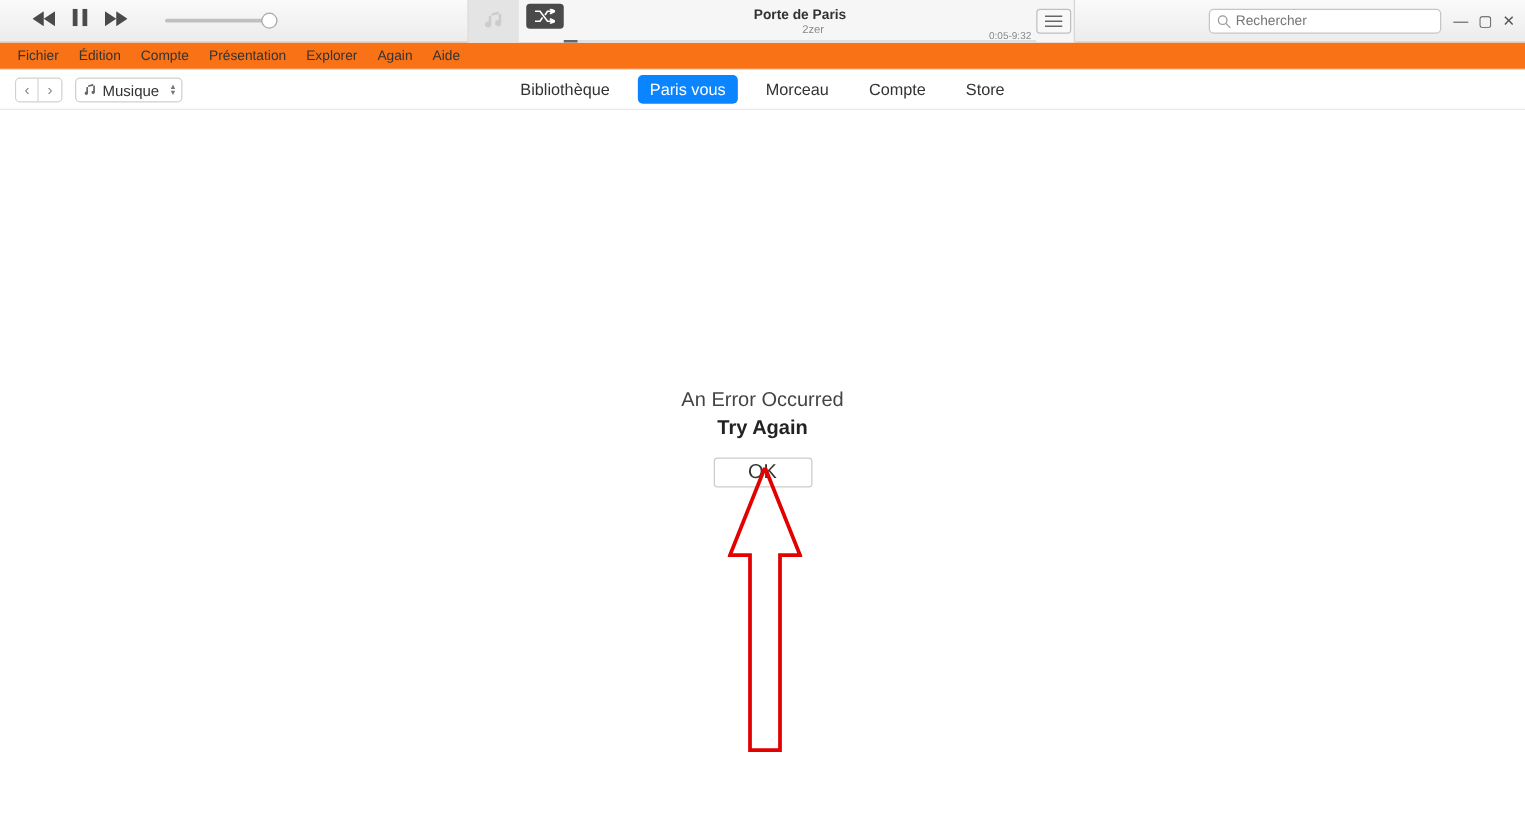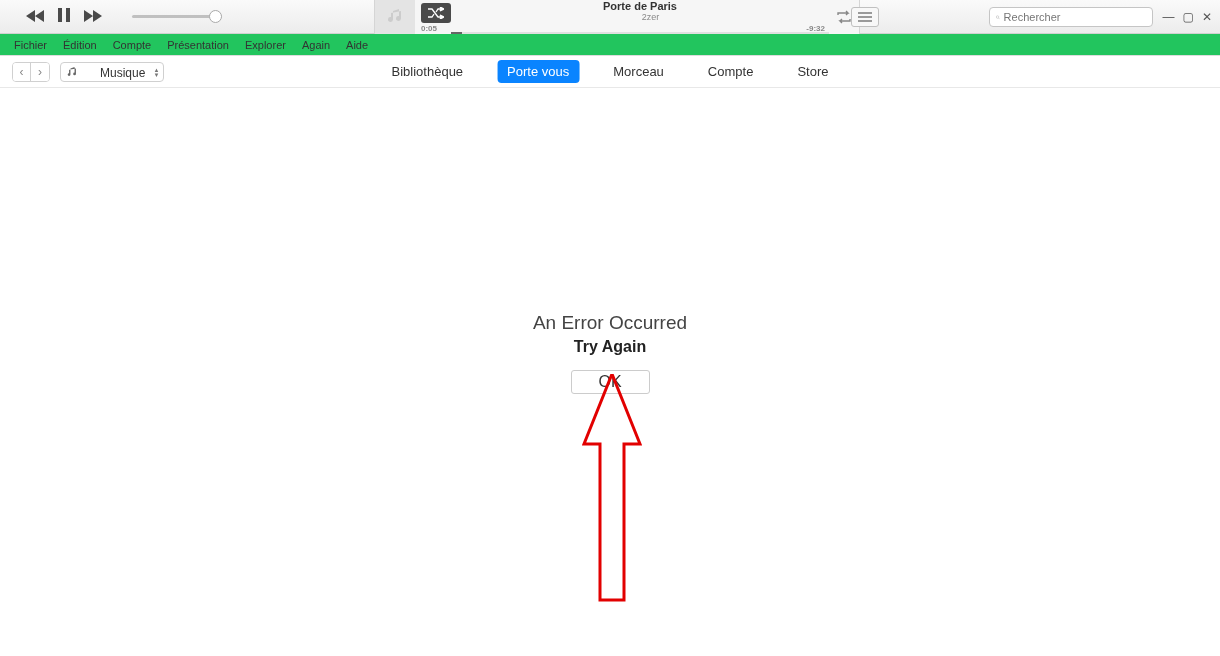--- a/index.html
+++ b/index.html
@@ -79,21 +79,21 @@
       border-radius: 3px;
       display: flex;
       align-items: center;
       justify-content: center;
     }
     .lcd-center {
       flex: 1;
       display: flex;
       flex-direction: column;
       align-items: center;
-      justify-content: flex-start;
+      justify-content: center;
       position: relative;
     }
     .lcd-title {
       font-size: 11px;
       font-weight: 600;
       color: #333;
     }
     .lcd-artist {
       font-size: 9px;
       color: #888;
@@ -114,24 +114,23 @@
       height: 100%;
       width: 3%;
       background: #666;
     }
     .lcd-row-times {
       position: absolute;
       left: 46px;
       right: 34px;
       bottom: 1px;
       display: flex;
-      justify-content: space-between;
+      justify-content: flex-end;
       font-size: 8px;
       color: #888;
-      font-weight: bold;
     }
     .lcd-repeat {
       width: 30px;
       display: flex;
       align-items: center;
       justify-content: center;
       color: #888;
     }
     .toolbar-right {
       position: absolute;
@@ -147,21 +146,21 @@
       height: 20px;
       border: 1px solid #c0c0c0;
       border-radius: 3px;
       background: #f8f8f8;
       display: flex;
       align-items: center;
       justify-content: center;
       margin-right: 100px;
     }
     .search-box {
-      width: 164px;
+      width: 186px;
       height: 20px;
       border: 1px solid #c5c5c5;
       border-radius: 4px;
       background: #fff;
       display: flex;
       align-items: center;
       padding: 0 6px;
       gap: 4px;
     }
     .search-box svg {
@@ -184,21 +183,21 @@
       color: #555;
       padding-right: 2px;
       align-items: center;
     }
     .window-controls span {
       cursor: default;
     }
     
     .menu-bar {
       height: 22px;
-      background: #22c55e;
+      background: #f97316;
       border-bottom: 1px solid #ddd;
       display: flex;
       align-items: center;
       padding: 0 6px;
       gap: 0;
       text-align: center;
     }
     .menu-item {
       font-size: 11px;
       color: #333;
@@ -234,40 +233,40 @@
     }
     .media-select {
       margin-left: 10px;
       height: 20px;
       border: 1px solid #d0d0d0;
       border-radius: 4px;
       background: #fff;
       display: flex;
       align-items: center;
       padding: 2px 18px 0 6px;
-      gap: 22px;
+      gap: 4px;
       font-size: 12px;
       color: #333;
       position: relative;
     }
     .media-select .chev {
       position: absolute;
       right: 4px;
       display: flex;
       flex-direction: column;
       font-size: 6px;
       line-height: 5px;
       color: #777;
     }
     .tabs {
       position: absolute;
       left: 50%;
       transform: translateX(-50%);
       display: flex;
-      gap: 24px;
+      gap: 12px;
       align-items: center;
     }
     .tab {
       font-size: 13px;
       color: #333;
       padding: 4px 10px;
       border-radius: 4px;
     }
     .tab.active {
       background: #0a84ff;
@@ -277,21 +276,21 @@
     .content {
       position: relative;
       height: calc(656px - 34px - 22px - 32px);
       display: flex;
       flex-direction: column;
       align-items: center;
       justify-content: flex-start;
       padding-top: 224px;
     }
     .error-title {
-      font-size: 19px;
+      font-size: 16px;
       color: #444;
       font-weight: 400;
       margin-bottom: 4px;
     }
     .error-subtitle {
       font-size: 16px;
       font-weight: 700;
       color: #222;
       margin-bottom: 14px;
     }
@@ -413,21 +412,21 @@
         <path d="M5 2 V11 A2 2 0 1 1 3 9 V4 L13 2 V10 A2 2 0 1 1 11 8 V0 Z"></path>
       </svg>
     <span>Musique</span>
     <div class="chev">
         <span>▲</span>
         <span>▼</span>
       </div>
   </div>
   <div class="tabs">
     <div class="tab">Bibliothèque</div>
-    <div class="tab active">Porte vous</div>
+    <div class="tab active">Paris vous</div>
     <div class="tab">Morceau</div>
     <div class="tab">Compte</div>
     <div class="tab">Store</div>
   </div>
 </div>
 
 <div class="content">
   <div class="error-title">An Error Occurred</div>
   <div class="error-subtitle">Try Again</div>
   <button class="ok-button">OK</button>

